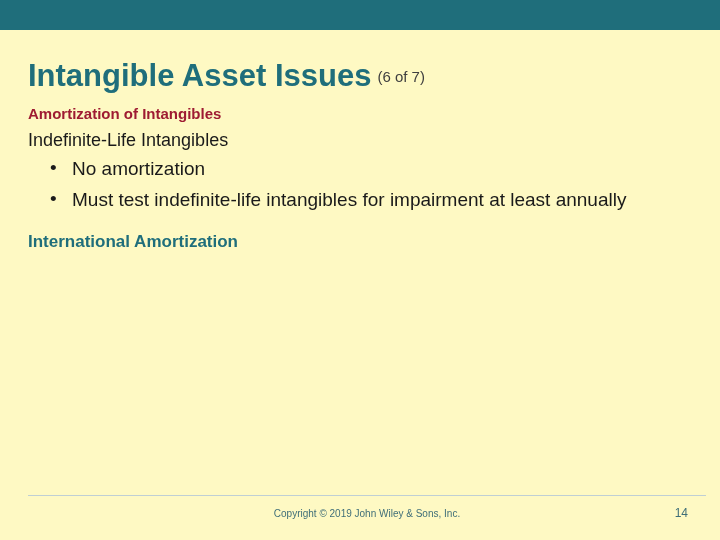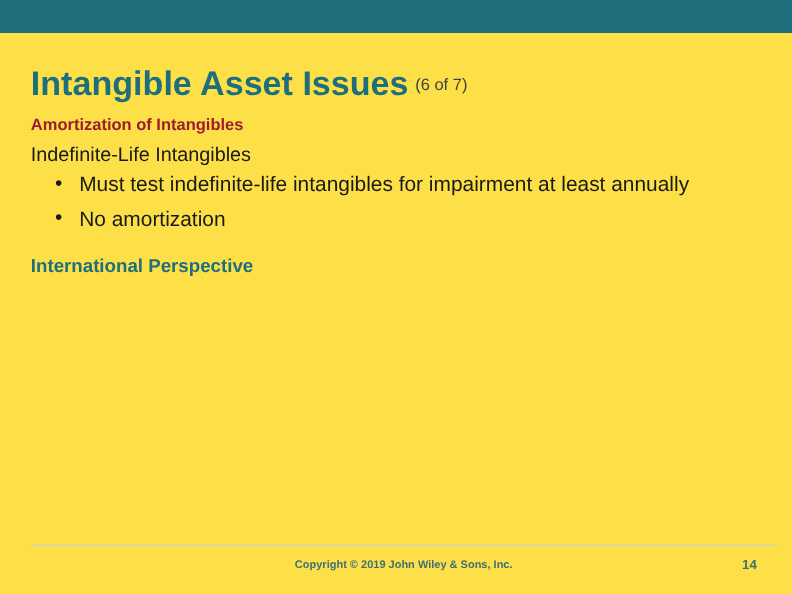--- a/index.html
+++ b/index.html
@@ -11,21 +11,21 @@
     height: 540px;
     background: #ffffff;
     font-family: "Liberation Sans", sans-serif;
     overflow: hidden;
   }
   .slide {
     position: relative;
     width: 720px;
     height: 540px;
     box-sizing: border-box;
-    background: #fde047;
+    background: #fef9c3;
   }
   .top-bar {
     position: absolute;
     top: 0;
     left: 0;
     width: 720px;
     height: 30px;
     background: #1F6E7B;
   }
   .content {
@@ -95,21 +95,20 @@
     font-size: 18px;
     margin: 1px 0 0 0;
   }
   .footer {
     position: absolute;
     left: 28px;
     right: 14px;
     bottom: 0;
     height: 44px;
     border-top: 1px solid #bfcfd4;
-    font-weight: bold;
   }
   .footer-inner {
     position: relative;
     height: 44px;
   }
   .copyright {
     position: absolute;
     left: 0;
     right: 0;
     top: 12px;
@@ -136,25 +135,25 @@
 
     <h1 class="slide-title">
       <span>Intangible Asset Issues</span><span class="counter">(6 of 7)</span>
     </h1>
 
     <div class="subtitle">Amortization of Intangibles</div>
 
     <div class="section-head">Indefinite-Life Intangibles</div>
 
     <ul class="bullets">
+      <li>No amortization</li>
       <li>Must test indefinite-life intangibles for impairment at least annually</li>
-      <li>No amortization</li>
     </ul>
 
-    <div class="persp-head">International Perspective</div>
+    <div class="persp-head">International Amortization</div>
 
   </div>
 
   <div class="footer">
     <div class="footer-inner">
       <div class="copyright">Copyright © 2019 John Wiley &amp; Sons, Inc.</div>
       <div class="page-num">14</div>
     </div>
   </div>
 

